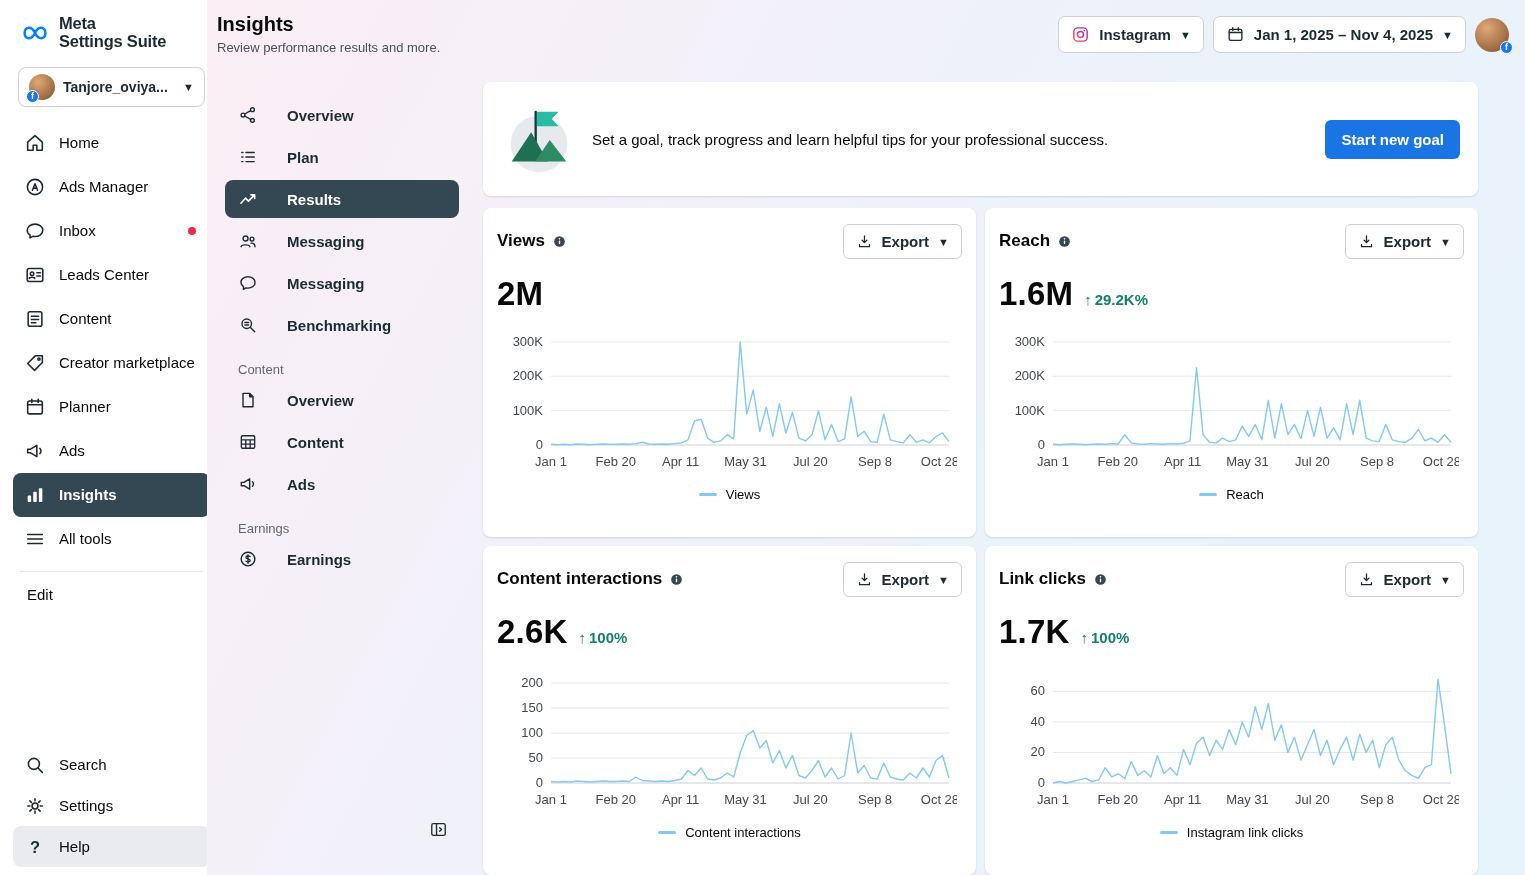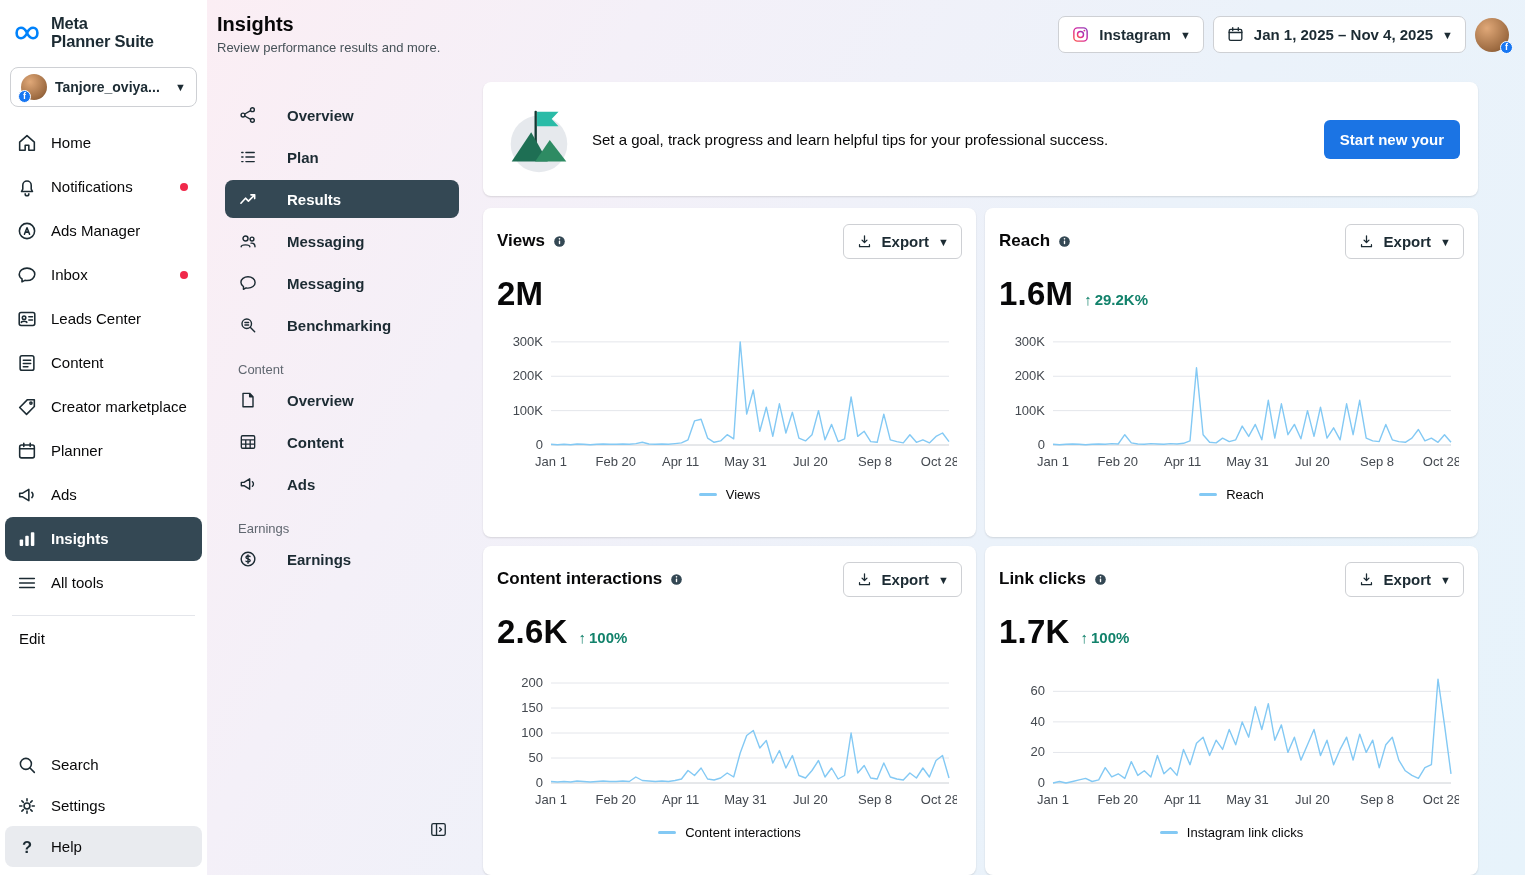--- a/index.html
+++ b/index.html
@@ -1,21 +1,21 @@
 <!DOCTYPE html>
 <html><head>
 <meta charset="utf-8">
 <style>
   * { box-sizing: border-box; margin: 0; padding: 0; }
   html,body { width:1525px; height:875px; overflow:hidden; }
   body { font-family:"Liberation Sans","DejaVu Sans",sans-serif; color:#080809; background:#fff; }
   .app { position:relative; width:1525px; height:875px; }
 
   
-  .sidebar { position:absolute; left:0; top:0; width:208px; height:100%; background:#fff;
+  .sidebar { position:absolute; left:8px; top:0; width:208px; height:100%; background:#fff;
              border-right:1px solid #e4e6eb; display:flex; flex-direction:column; }
   .brand { display:flex; align-items:center; gap:7px; padding:15px 10px 8px 12px; }
   .brand-logo { width:32px; height:26px; color:#0082fb; flex:none; }
   .brand-text { font-size:16.5px; font-weight:700; color:#1c2b33; line-height:1.08; letter-spacing:-.2px; }
   .account { margin:8px 10px 14px; border:1px solid #ced0d4; border-radius:8px; height:40px;
              display:flex; align-items:center; gap:8px; padding:0 10px; cursor:pointer; background:#fff; }
   .avatar { border-radius:50%; background:radial-gradient(circle at 35% 30%, #e0a878, #9c6a40 70%, #6b4426); position:relative; flex:none; }
   .avatar.sm { width:26px; height:26px; }
   .avatar.md { width:34px; height:34px; }
   .fb-badge { position:absolute; width:13px; height:13px; border-radius:50%; background:#1877f2; color:#fff;
@@ -264,48 +264,41 @@
 
 <div class="app">
 
   <aside class="sidebar">
     <div class="brand">
       <svg class="brand-logo">
           <use href="#i-infinity"></use>
         </svg>
       <div class="brand-text">
         <div>Meta</div>
-        <div>Planner Suite</div>
+        <div>Settings Suite</div>
       </div>
     </div>
 
     <div class="account">
       <span class="avatar sm">
           <span class="fb-badge bl">f</span>
         </span>
       <span class="account-name">Tanjore_oviya...</span>
       <span class="caret">▼</span>
     </div>
 
     <nav class="nav">
       <div class="nav-item">
         <svg class="icon">
             <use href="#i-home"></use>
           </svg>
         <span>Home</span>
       </div>
       <div class="nav-item">
         <svg class="icon">
-            <use href="#i-bell"></use>
-          </svg>
-        <span>Notifications</span>
-        <span class="dot"></span>
-      </div>
-      <div class="nav-item">
-        <svg class="icon">
             <use href="#i-adsmgr"></use>
           </svg>
         <span>Ads Manager</span>
       </div>
       <div class="nav-item">
         <svg class="icon">
             <use href="#i-bubble"></use>
           </svg>
         <span>Inbox</span>
         <span class="dot"></span>
@@ -477,21 +470,21 @@
         <use href="#i-collapse"></use>
       </svg>
 
     <div class="content">
 
       <div class="banner">
         <svg class="banner-art">
             <use href="#i-goal-art"></use>
           </svg>
         <div class="banner-text">Set a goal, track progress and learn helpful tips for your professional success.</div>
-        <button class="goal-btn">Start new your</button>
+        <button class="goal-btn">Start new goal</button>
       </div>
 
       <div class="cards">
 
         <div class="card">
           <div class="card-head">
             <div class="card-title">
               <span>Views</span>
               <svg class="info-icon">
                   <use href="#i-info"></use>

